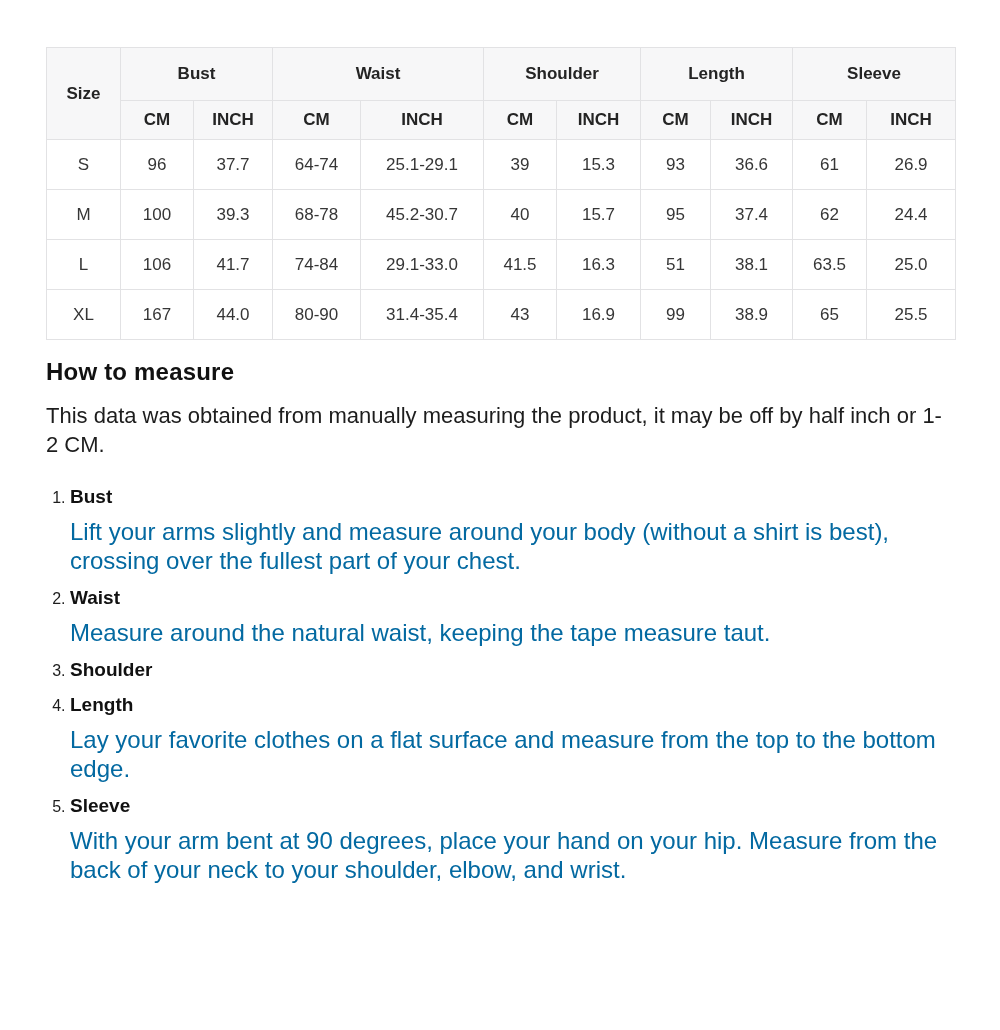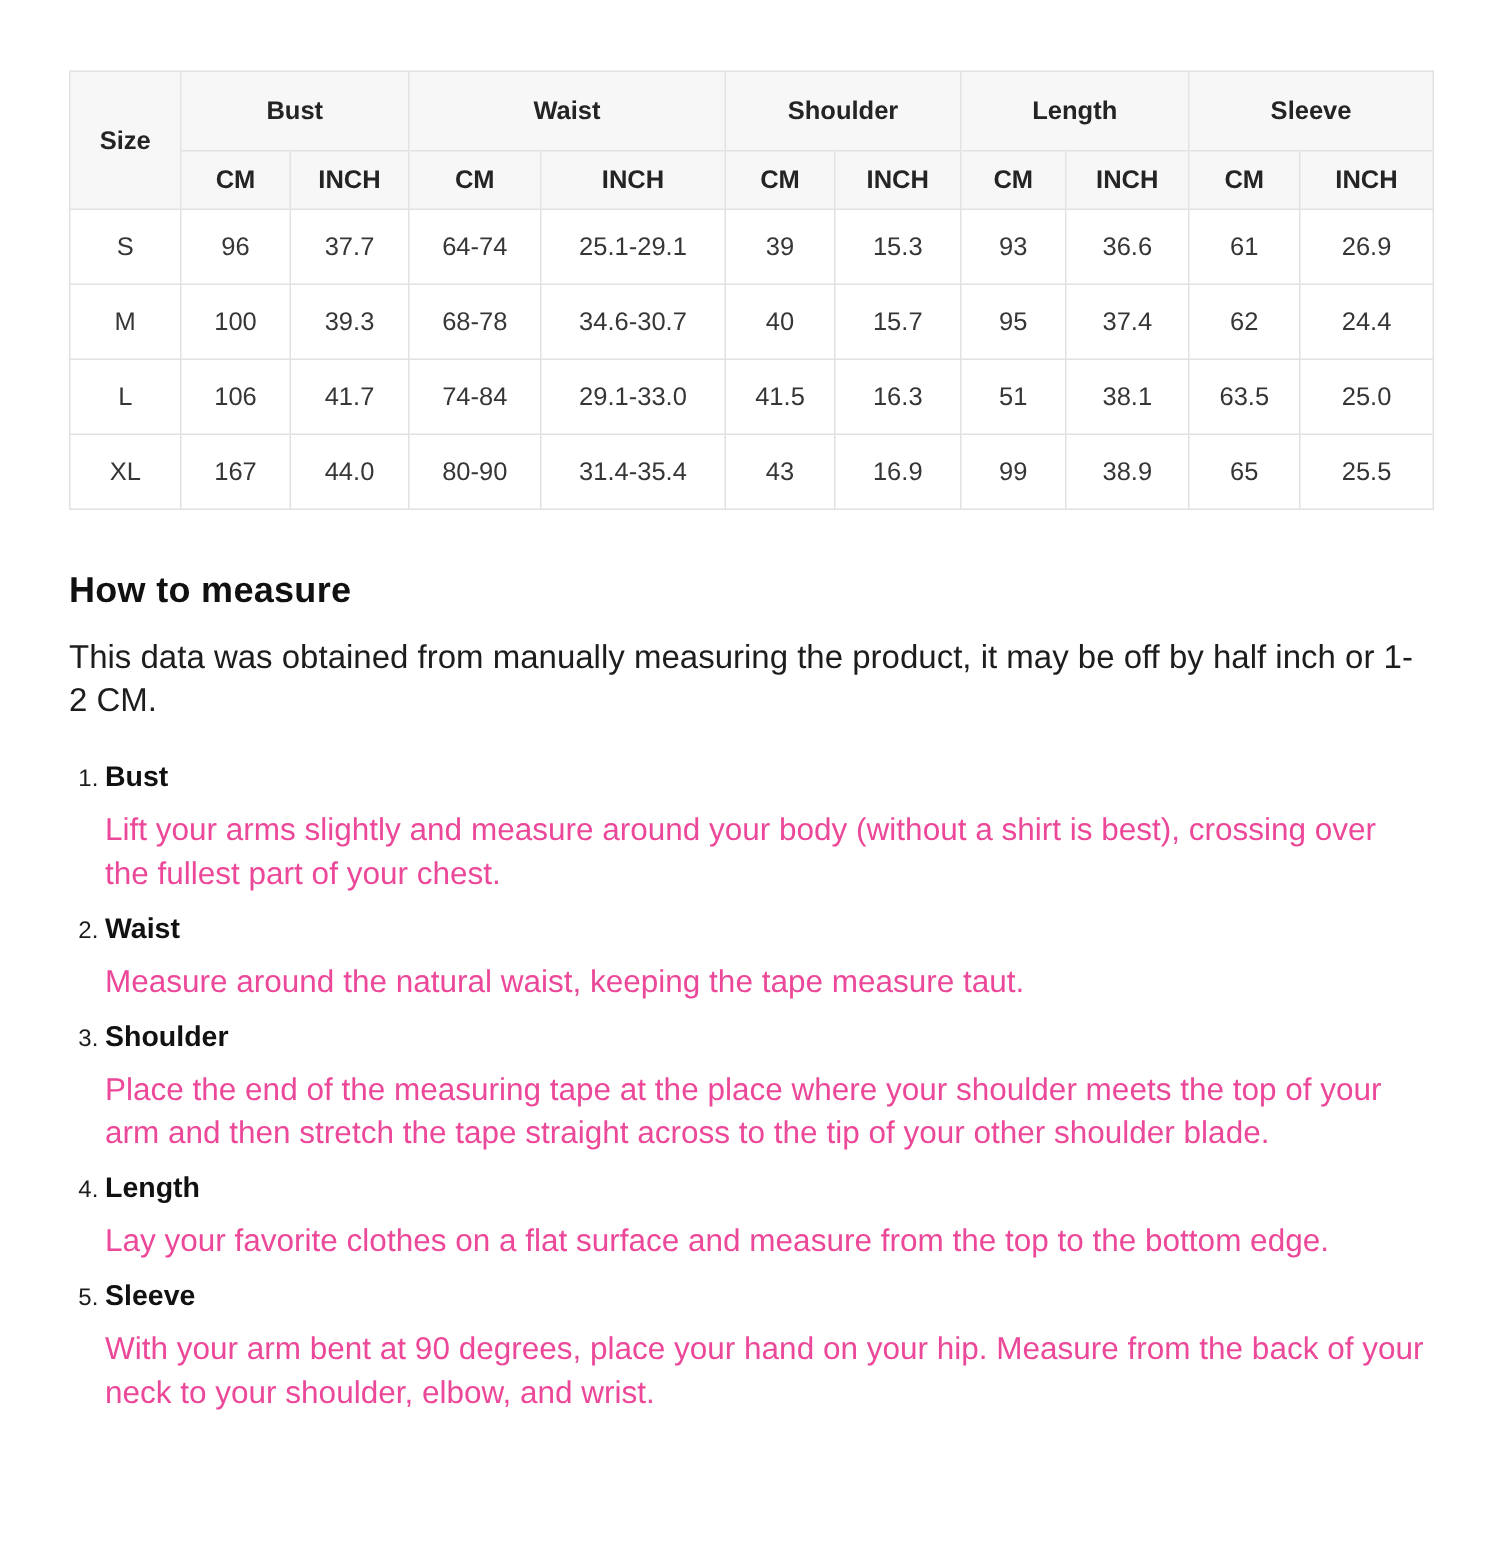--- a/index.html
+++ b/index.html
@@ -34,21 +34,21 @@
   table.size-chart tr.group-row th { height: 53px; }
   table.size-chart tr.unit-row th { height: 39px; }
   table.size-chart tbody td {
     height: 50px;
     background: #ffffff;
     color: #363636;
     font-weight: 400;
   }
 
   
-  .how-to { margin-top: 40px; }
+  .how-to { margin-top: 18px; }
   .how-to h2 {
     font-size: 24px;
     font-weight: 700;
     color: #111111;
     letter-spacing: 0.2px;
   }
   .how-to p.intro {
     margin-top: 15px;
     font-size: 22px;
     line-height: 29px;
@@ -70,24 +70,24 @@
     color: #1d1d1d;
   }
   ol.steps .term {
     font-size: 19px;
     font-weight: 700;
     color: #111111;
     line-height: 24px;
   }
   ol.steps .desc {
     margin-top: 8px;
-    font-size: 21px;
+    font-size: 24px;
     line-height: 29px;
     font-weight: 400;
-    color: #ec4899;
+    color: #0369a1;
     max-width: 880px;
   }
 </style>
 </head>
 <body>
 
 <table class="size-chart">
   <colgroup>
     <col style="width:74px">
     <col style="width:73px">
@@ -135,21 +135,21 @@
       <td>93</td>
       <td>36.6</td>
       <td>61</td>
       <td>26.9</td>
     </tr>
     <tr>
       <td>M</td>
       <td>100</td>
       <td>39.3</td>
       <td>68-78</td>
-      <td>34.6-30.7</td>
+      <td>45.2-30.7</td>
       <td>40</td>
       <td>15.7</td>
       <td>95</td>
       <td>37.4</td>
       <td>62</td>
       <td>24.4</td>
     </tr>
     <tr>
       <td>L</td>
       <td>106</td>
@@ -186,21 +186,20 @@
     <li>
       <div class="term">Bust</div>
       <div class="desc">Lift your arms slightly and measure around your body (without a shirt is best), crossing over the fullest part of your chest.</div>
     </li>
     <li>
       <div class="term">Waist</div>
       <div class="desc">Measure around the natural waist, keeping the tape measure taut.</div>
     </li>
     <li>
       <div class="term">Shoulder</div>
-      <div class="desc">Place the end of the measuring tape at the place where your shoulder meets the top of your arm and then stretch the tape straight across to the tip of your other shoulder blade.</div>
     </li>
     <li>
       <div class="term">Length</div>
       <div class="desc">Lay your favorite clothes on a flat surface and measure from the top to the bottom edge.</div>
     </li>
     <li>
       <div class="term">Sleeve</div>
       <div class="desc">With your arm bent at 90 degrees, place your hand on your hip. Measure from the back of your neck to your shoulder, elbow, and wrist.</div>
     </li>
   </ol>

